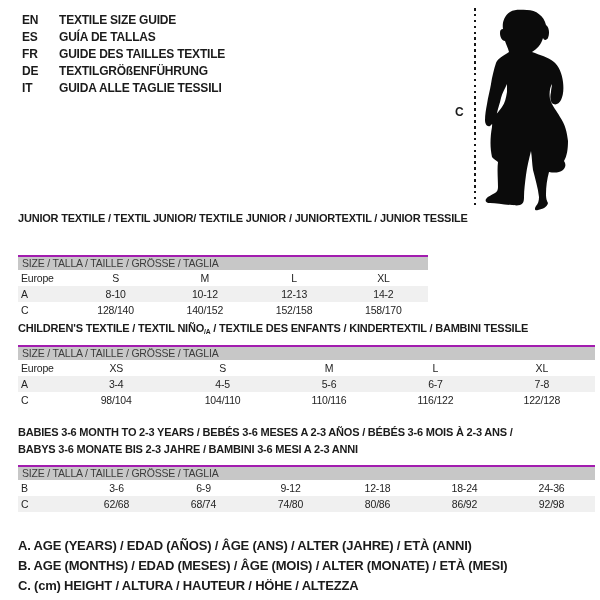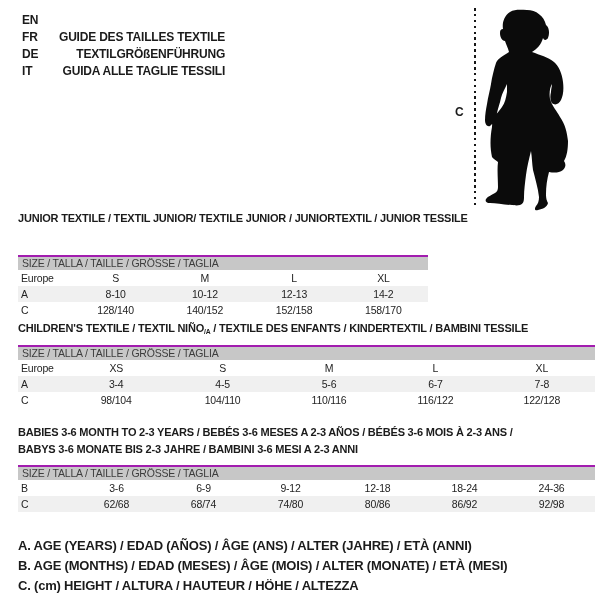--- a/index.html
+++ b/index.html
@@ -4,21 +4,21 @@
 <style>
   html,body{margin:0;padding:0;}
   body{
     width:600px;height:600px;position:relative;overflow:hidden;
     background:#ffffff;color:#1b1b1b;
     font-family:"Liberation Sans","DejaVu Sans",sans-serif;
     letter-spacing:-0.2px;
   }
   
   .lang-block{position:absolute;left:22px;top:12px;}
-  .lang-row{display:flex;height:17px;line-height:17px;justify-content:space-between;}
+  .lang-row{display:flex;height:17px;line-height:17px;}
   .lang-code{width:37px;font-weight:700;font-size:12px;}
   .lang-label{font-weight:700;font-size:12px;white-space:nowrap;}
   
   .figure-svg{position:absolute;left:480px;top:0px;width:96px;height:212px;}
   .dotted-line{
     position:absolute;left:474px;top:8px;width:2px;height:200px;
     background:repeating-linear-gradient(to bottom,#161616 0 2.6px,transparent 2.6px 5.9px);
   }
   .c-label{position:absolute;left:455px;top:105px;font-weight:700;font-size:12px;}
   
@@ -46,20 +46,25 @@
   
   .notes{position:absolute;left:18px;top:536px;}
   .note-line{font-weight:700;font-size:13px;line-height:20px;white-space:nowrap;}
 </style>
 </head>
 <body>
 
 <div class="lang-block">
     <div class="lang-row">
       <span class="lang-code">EN</span>
+      <span class="lang-label">TEXTILE SIZE GUIDE</span>
+    </div>
+    <div class="lang-row">
+      <span class="lang-code">ES</span>
+      <span class="lang-label">GUÍA DE TALLAS</span>
     </div>
     <div class="lang-row">
       <span class="lang-code">FR</span>
       <span class="lang-label">GUIDE DES TAILLES TEXTILE</span>
     </div>
     <div class="lang-row">
       <span class="lang-code">DE</span>
       <span class="lang-label">TEXTILGRÖßENFÜHRUNG</span>
     </div>
     <div class="lang-row">

